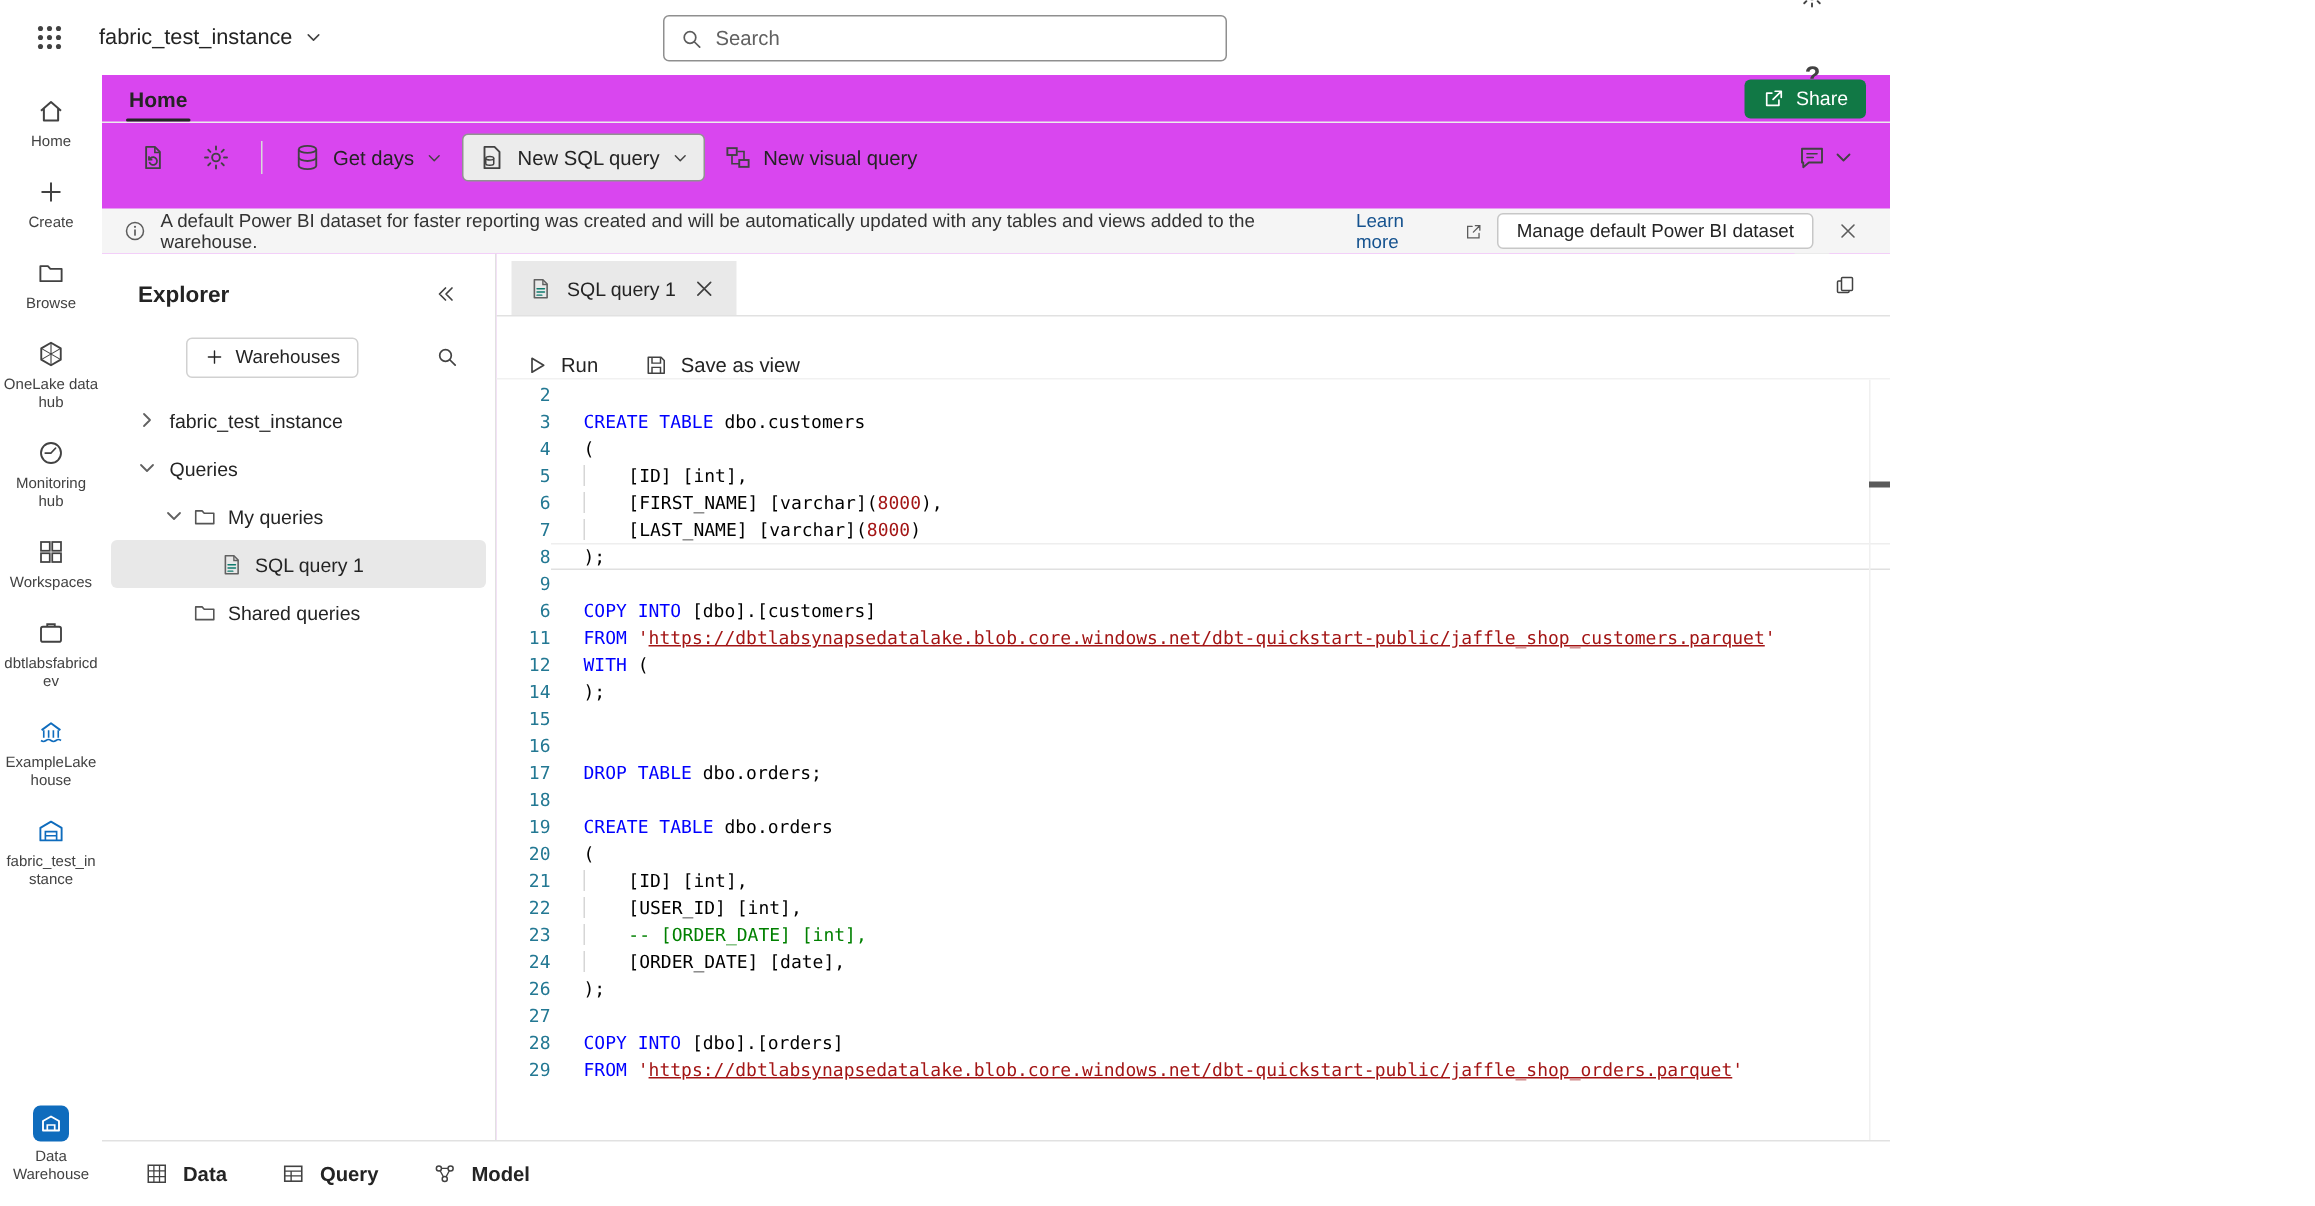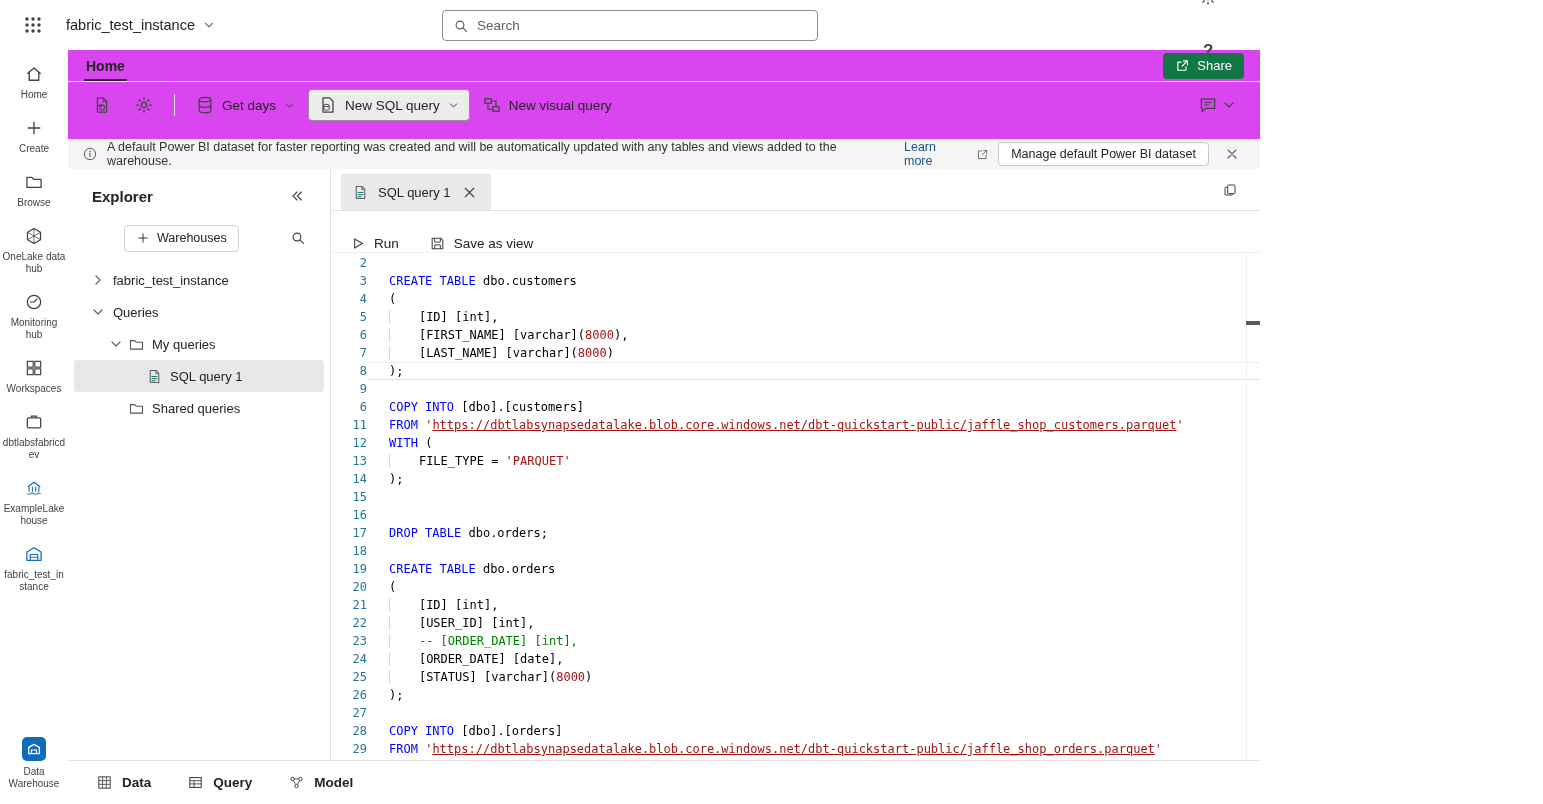--- a/index.html
+++ b/index.html
@@ -596,24 +596,20 @@
               </div>
               <div class="code-line">
                 <span class="ln">11</span>
                 <span class="code-text"><span class="tk-kw">FROM</span><span class="tk-pl"> </span><span class="tk-str">'</span><span class="tk-lnk">https://dbtlabsynapsedatalake.blob.core.windows.net/dbt-quickstart-public/jaffle_shop_customers.parquet</span><span class="tk-str">'</span></span>
               </div>
               <div class="code-line">
                 <span class="ln">12</span>
                 <span class="code-text"><span class="tk-kw">WITH</span><span class="tk-pl"> (</span></span>
               </div>
               <div class="code-line">
-                <span class="ln">13</span>
-                <span class="code-text"><span class="tk-ind">    </span><span class="tk-pl">FILE_TYPE = </span><span class="tk-str">'PARQUET'</span></span>
-              </div>
-              <div class="code-line">
                 <span class="ln">14</span>
                 <span class="code-text"><span class="tk-pl">);</span></span>
               </div>
               <div class="code-line">
                 <span class="ln">15</span>
                 <span class="code-text"></span>
               </div>
               <div class="code-line">
                 <span class="ln">16</span>
                 <span class="code-text"></span>
@@ -642,24 +638,20 @@
                 <span class="ln">22</span>
                 <span class="code-text"><span class="tk-ind">    </span><span class="tk-pl">[USER_ID] [int],</span></span>
               </div>
               <div class="code-line">
                 <span class="ln">23</span>
                 <span class="code-text"><span class="tk-ind">    </span><span class="tk-cm">-- [ORDER_DATE] [int],</span></span>
               </div>
               <div class="code-line">
                 <span class="ln">24</span>
                 <span class="code-text"><span class="tk-ind">    </span><span class="tk-pl">[ORDER_DATE] [date],</span></span>
-              </div>
-              <div class="code-line">
-                <span class="ln">25</span>
-                <span class="code-text"><span class="tk-ind">    </span><span class="tk-pl">[STATUS] [varchar](</span><span class="tk-num">8000</span><span class="tk-pl">)</span></span>
               </div>
               <div class="code-line">
                 <span class="ln">26</span>
                 <span class="code-text"><span class="tk-pl">);</span></span>
               </div>
               <div class="code-line">
                 <span class="ln">27</span>
                 <span class="code-text"></span>
               </div>
               <div class="code-line">

